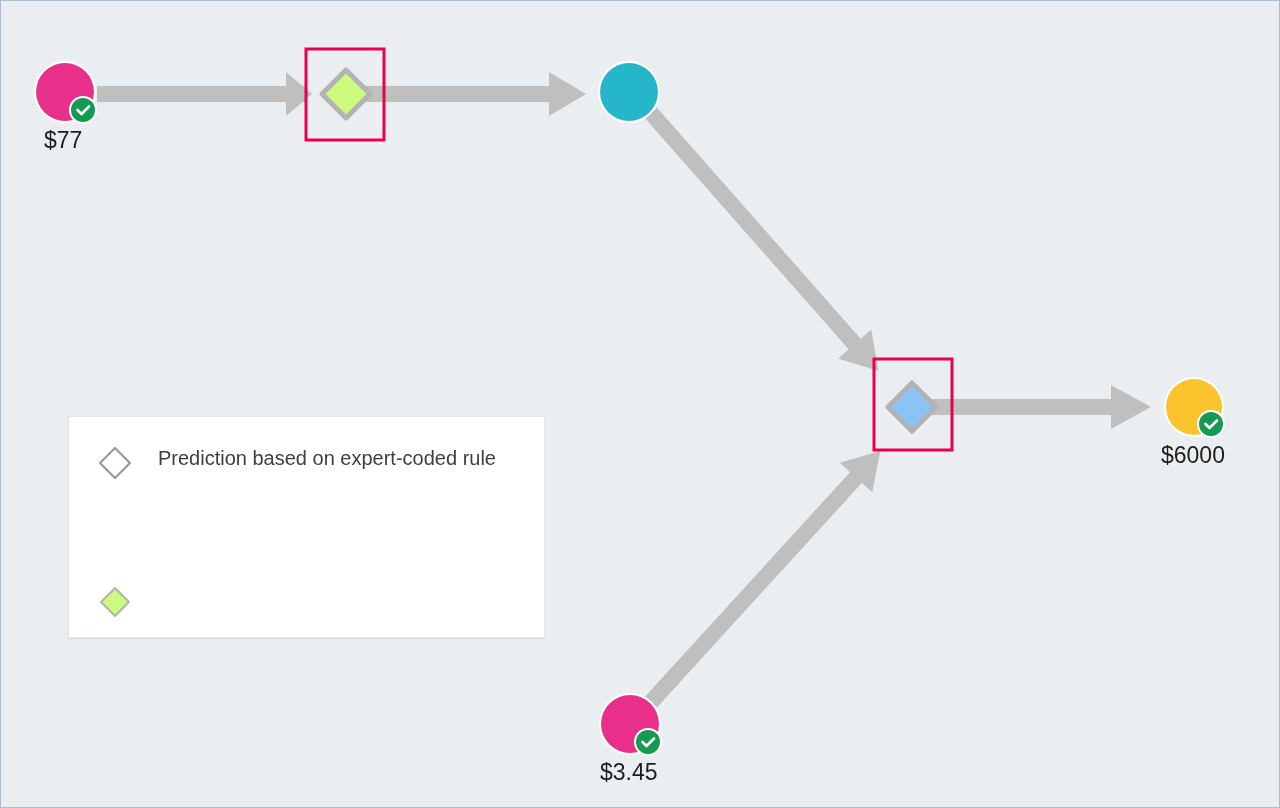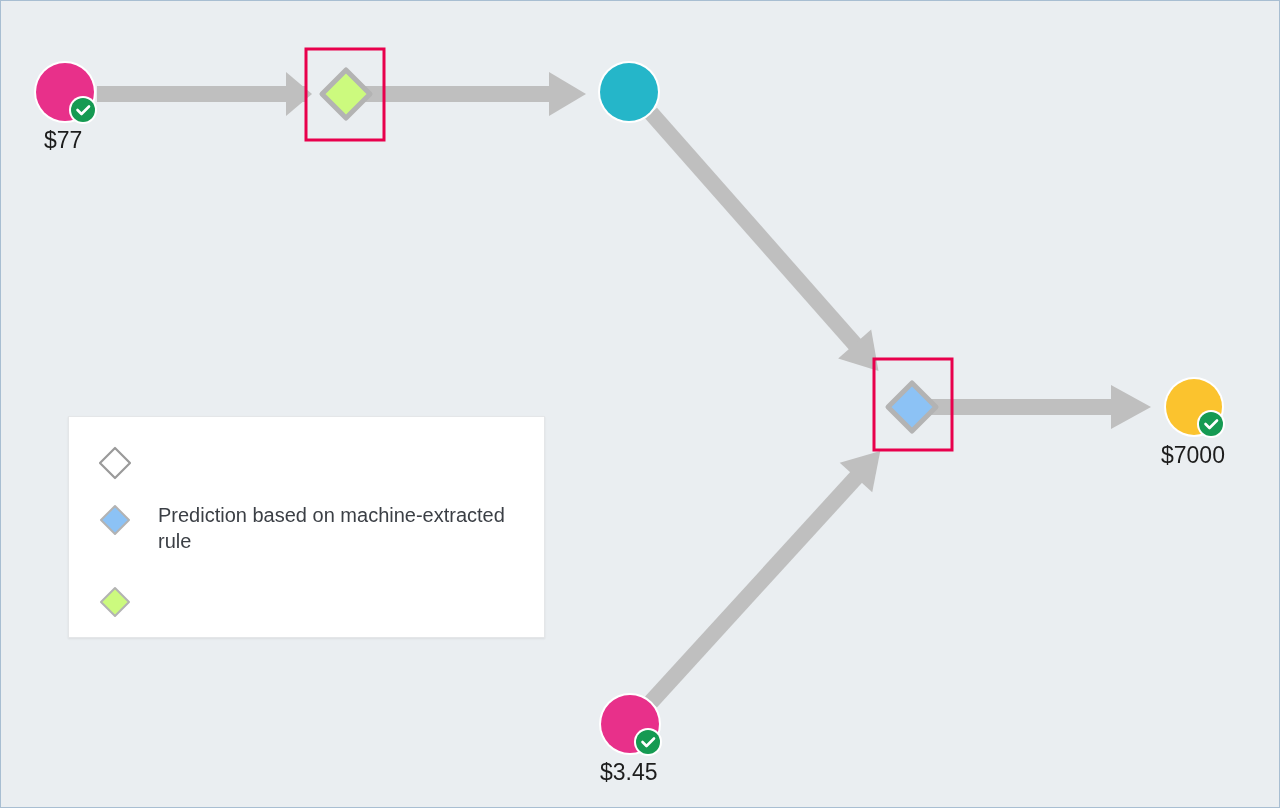--- a/index.html
+++ b/index.html
@@ -156,42 +156,35 @@
           <circle cx="647" cy="741" r="14" fill="#ffffff"></circle>
           <circle cx="647" cy="741" r="12" fill="#159a52"></circle>
           <path d="M 641.5 741 L 645.5 745 L 653 737.5" fill="none" stroke="#ffffff" stroke-width="2.6" stroke-linecap="round" stroke-linejoin="round"></path>
         </g>
       </g>
     </g>
   </svg>
 
   <div class="node-label" style="left:43px; top:126px;">$77</div>
 
-  <div class="node-label" style="left:1160px; top:441px;">$7000</div>
+  <div class="node-label" style="left:1160px; top:441px;">$6000</div>
 
   <div class="node-label" style="left:599px; top:758px;text-align:right;">$3.45</div>
 
   <div id="legend-panel">
 
     <div class="legend-row" style="top:28px;">
       <span class="legend-swatch">
         <svg width="36" height="36" viewBox="0 0 36 36" xmlns="http://www.w3.org/2000/svg">
           <polygon points="18,3 33,18 18,33 3,18" fill="none" stroke="#9a9a9a" stroke-width="2.2" stroke-linejoin="round"></polygon>
         </svg>
       </span>
+      <span class="legend-text">Prediction based on expert-coded rule</span>
     </div>
 
-    <div class="legend-row" style="top:85px;">
-      <span class="legend-swatch">
-        <svg width="36" height="36" viewBox="0 0 36 36" xmlns="http://www.w3.org/2000/svg">
-          <polygon points="18,4 32,18 18,32 4,18" fill="#8cc2f5" stroke="#b3b3b3" stroke-width="2" stroke-linejoin="round"></polygon>
-        </svg>
-      </span>
-      <span class="legend-text">Prediction based on machine-extracted rule</span>
-    </div>
 
     <div class="legend-row" style="top:167px;">
       <span class="legend-swatch">
         <svg width="36" height="36" viewBox="0 0 36 36" xmlns="http://www.w3.org/2000/svg">
           <polygon points="18,4 32,18 18,32 4,18" fill="#ccfa7e" stroke="#b3b3b3" stroke-width="2" stroke-linejoin="round"></polygon>
         </svg>
       </span>
     </div>
   </div>
 

